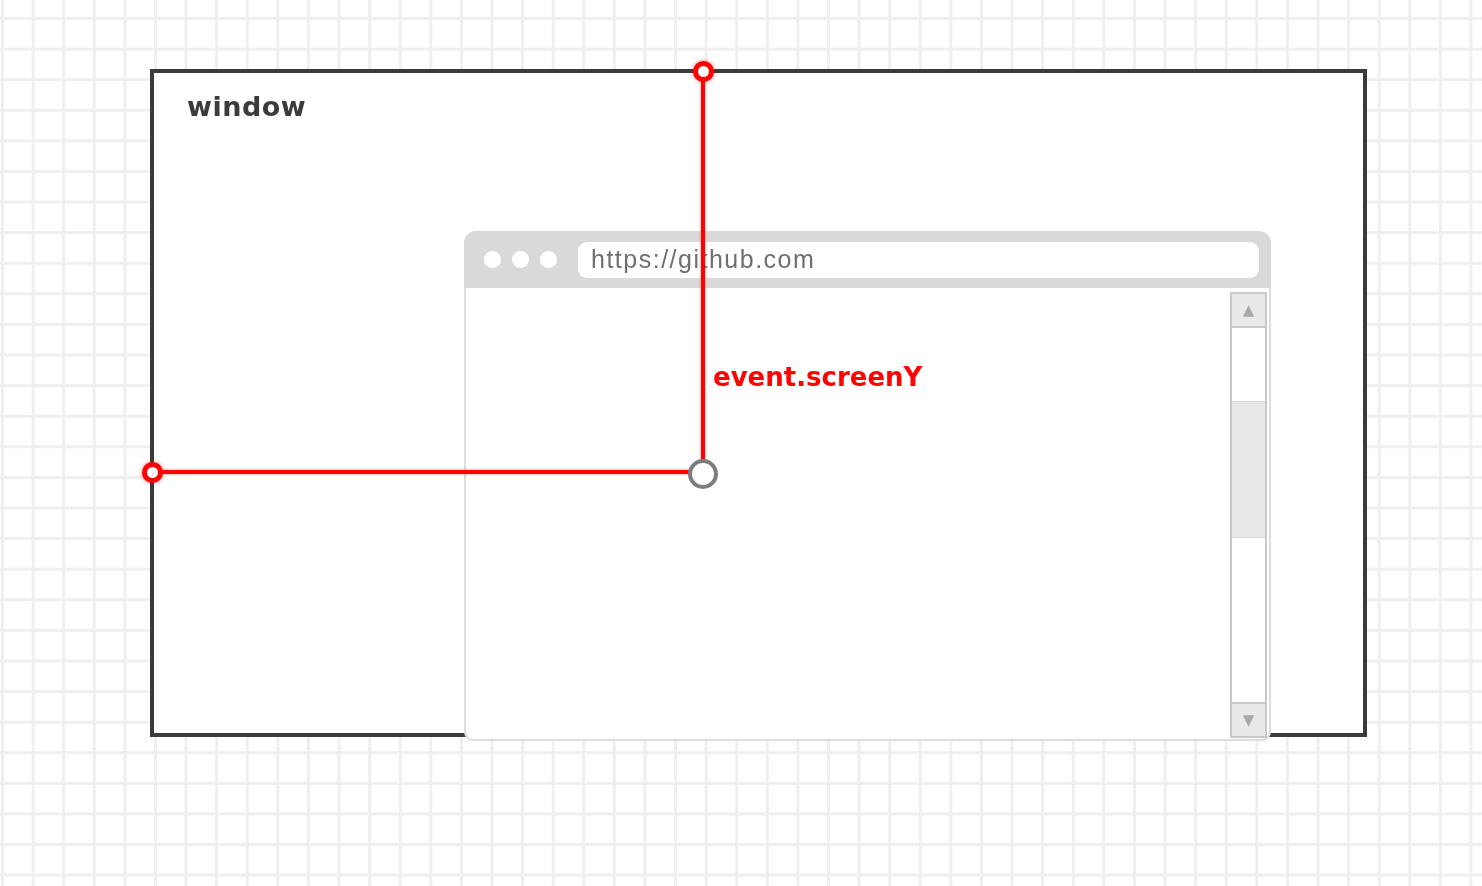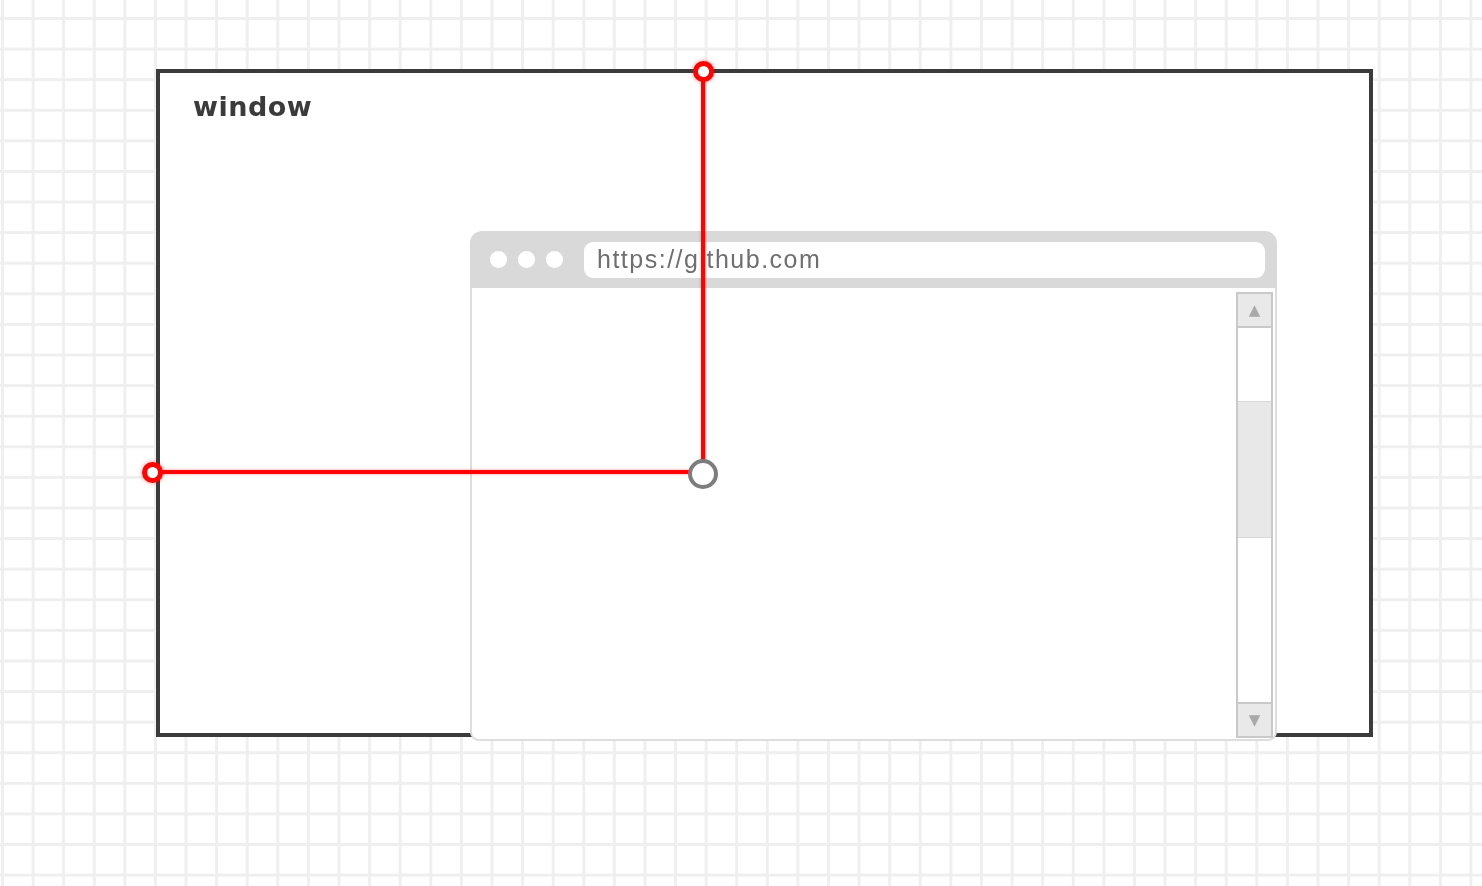--- a/index.html
+++ b/index.html
@@ -10,21 +10,21 @@
       linear-gradient(to right,#efefef 3px,transparent 3px),
       linear-gradient(to bottom,#efefef 3px,transparent 3px);
     background-size:30.6px 30.6px;
     background-position:1px 17px;
     font-family:"DejaVu Sans",sans-serif;
   }
 
   
   .win{
     position:absolute;left:150px;top:69px;width:1217px;height:668px;
-    box-sizing:border-box;border:4px solid #3b3b3b;background:#ffffff;margin-left:6px;
+    box-sizing:border-box;border:4px solid #3b3b3b;background:#ffffff;
   }
   .win-label{
     position:absolute;left:33px;top:18px;
     font-size:27px;font-weight:bold;color:#3b3b3b;letter-spacing:.5px;
   }
 
   
   .browser{position:absolute;left:310px;top:158px;width:807px;height:510px;}
   .chrome{
     position:absolute;left:0;top:0;right:0;height:57px;
@@ -129,13 +129,14 @@
 </div>
 
 <div class="overlay">
   <div class="v-line"></div>
   <div class="h-line"></div>
 
   <div class="anchor top"></div>
   <div class="anchor left"></div>
   <div class="point"></div>
 
+  <div class="lbl y">event.screenY</div>
 </div>
 
 </body></html>

